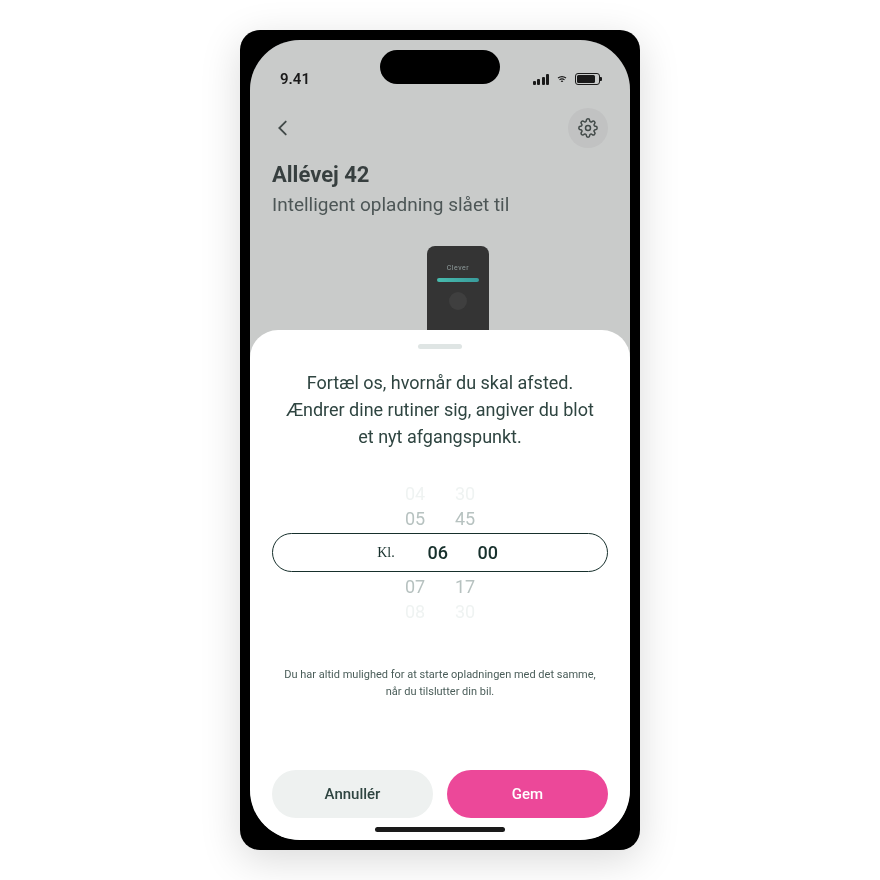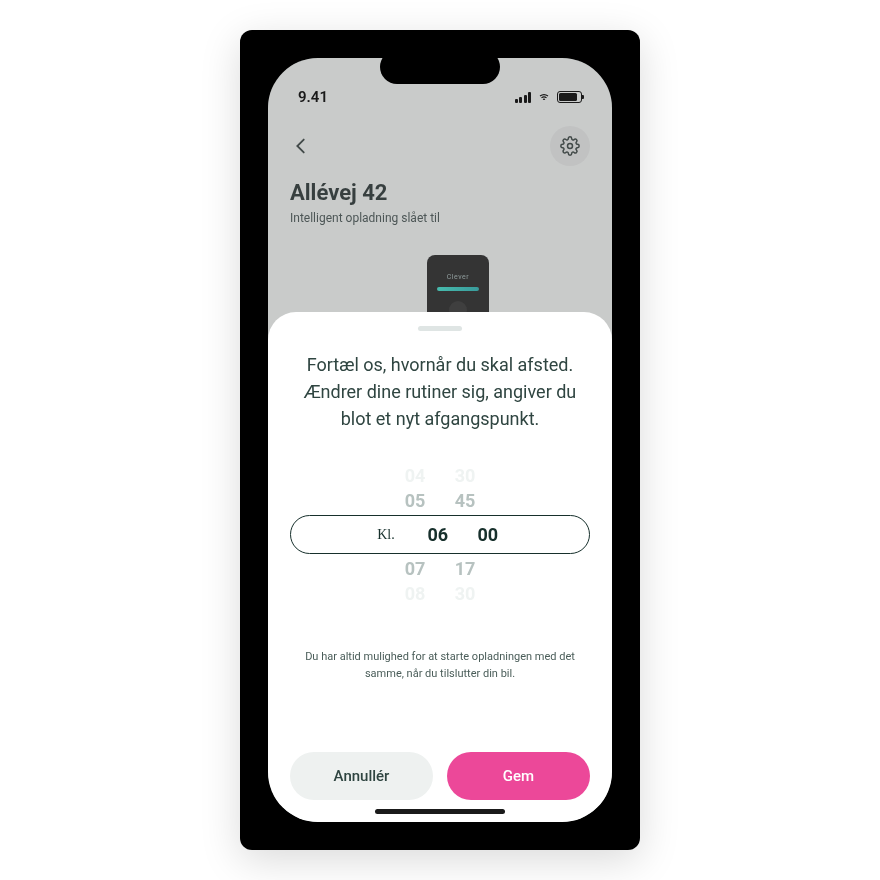--- a/index.html
+++ b/index.html
@@ -3,22 +3,22 @@
 <meta charset="utf-8">
 <style>
   * { box-sizing: border-box; margin: 0; padding: 0; font-family: -apple-system, BlinkMacSystemFont, "Segoe UI", Roboto, Helvetica, Arial, sans-serif; }
   body { background: #fff; width: 880px; height: 880px; display: flex; align-items: center; justify-content: center; }
 
   
   .phone {
     width: 400px;
     height: 820px;
     background: #000;
-    border-radius: 12px;
-    padding: 28px;
+    border-radius: 20px;
+    padding: 10px;
     position: relative;
     box-shadow: 0 10px 40px rgba(0,0,0,0.15);
   }
   .screen {
     width: 100%;
     height: 100%;
     background: #e9eceb;
     border-radius: 50px;
     overflow: hidden;
     position: relative;
@@ -78,21 +78,21 @@
     padding: 0 22px;
   }
   .back-chevron { width:22px; height:22px; }
   .gear-btn {
     width: 40px; height: 40px; border-radius: 50%;
     background: #dedfdf;
     display:flex; align-items:center; justify-content:center;
   }
   .gear-btn svg { width:20px; height:20px; }
   .page-title { font-size: 22px; font-weight: 700; color: #1f2a2a; padding: 14px 22px 6px; }
-  .page-sub { font-size: 12px; color: #3d4a4a; padding: 0 22px; }
+  .page-sub { font-size: 19px; color: #3d4a4a; padding: 0 22px; }
 
   .charger-illus {
     margin: 30px auto 0;
     width: 120px;
     display:flex; flex-direction:column; align-items:center;
     position:relative;
   }
   .charger-box {
     width: 62px; height: 95px; background:#1b1b1b; border-radius:8px;
     position:relative;
@@ -144,21 +144,21 @@
   .picker-row.sel {
     border:1.5px solid #17302c; border-radius: 999px;
     padding: 8px 0;
     width: 100%;
     color:#17302c;
     font-weight:500;
   }
   .picker-row .kl { font-size:14px; color:#17302c; margin-right: 8px; font-family: Liberation Serif, serif; }
   .picker-row.fade1 { color:#b7c2c0; }
   .picker-row.fade3 { color:#eff3f2; }
-  .picker-row span.hour, .picker-row span.min { width:30px; text-align:center;font-weight:bold; }
+  .picker-row span.hour, .picker-row span.min { width:30px; text-align:center; }
 
   .hint { font-size: 11px; color:#4a5d59; text-align:center; line-height:1.5; margin: 14px 10px 22px;}
   .bottom-spacer { flex:1; }
 
   .btn-row { display:flex; gap:14px; }
   .btn {
     flex:1; height:48px; border-radius: 999px; border:none;
     font-size:15px; font-weight:500; cursor:pointer;
     display:flex; align-items:center; justify-content:center;
   }

